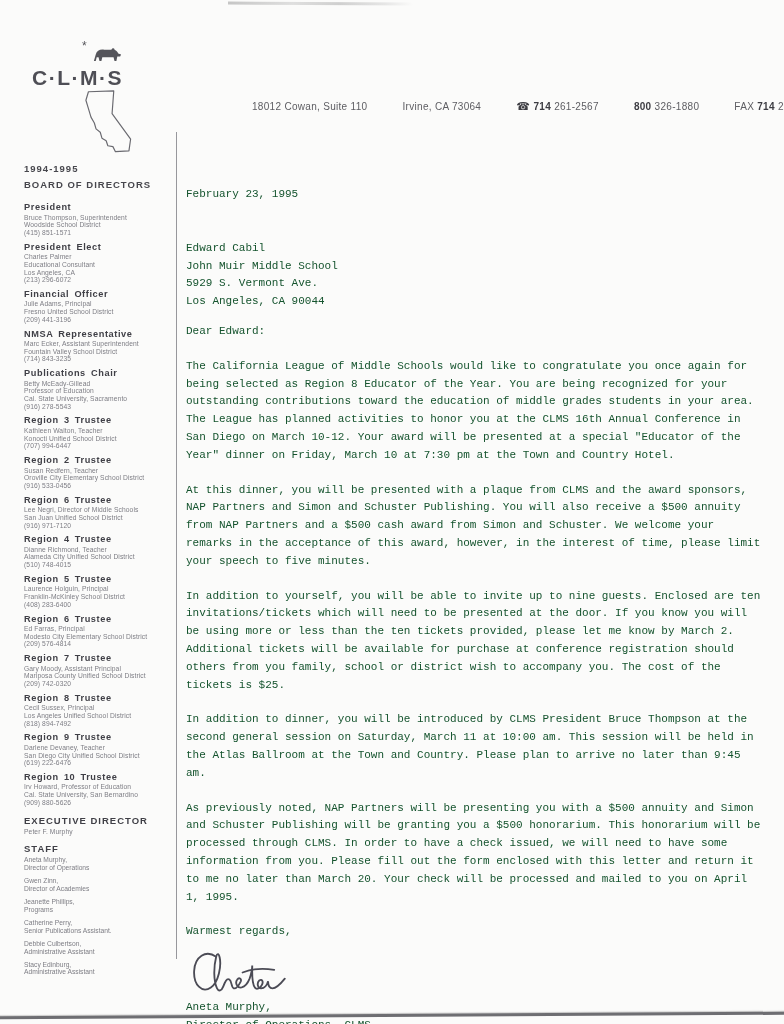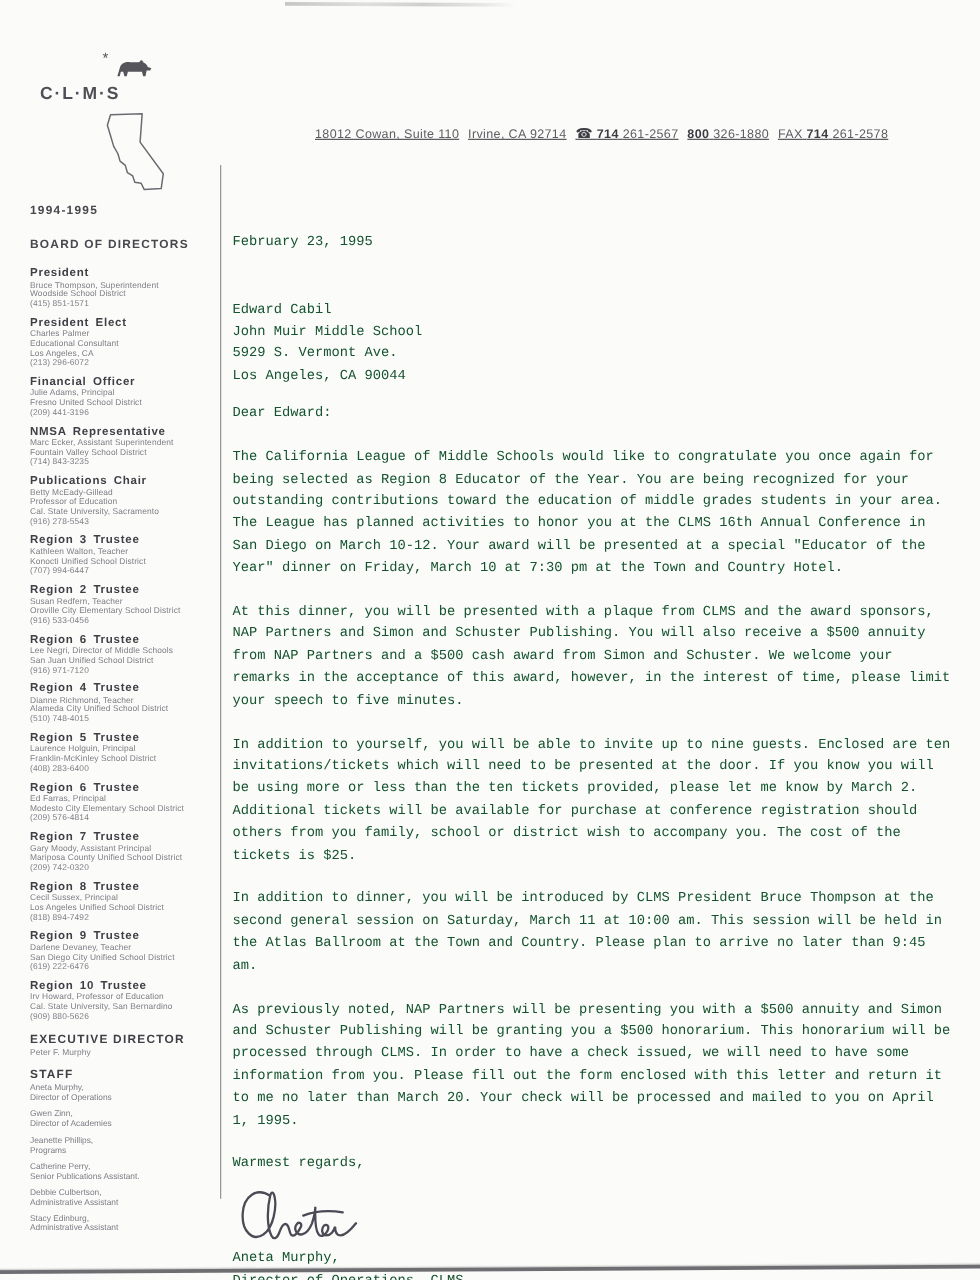--- a/index.html
+++ b/index.html
@@ -4,35 +4,35 @@
 <style>
   html,body{margin:0;padding:0;background:#d8d8d6;}
   .page{position:relative;width:784px;height:1024px;background:#fbfbfa;overflow:hidden;
         font-family:"Liberation Sans",sans-serif;}
 
   
   .letterhead-title{position:absolute;left:252px;top:54px;width:480px;
     font-size:24px;font-weight:700;letter-spacing:1.1px;color:#3a3a40;white-space:nowrap;}
   .letterhead-contact{position:absolute;left:252px;top:100px;font-size:10px;
     color:#5d5d62;letter-spacing:.3px;white-space:nowrap;}
-  .letterhead-contact .seg{margin-right:4px;text-decoration:underline;}
+  .letterhead-contact .seg{margin-right:32px;}
   .letterhead-contact b{font-weight:700;color:#3c3c42;}
   .phone-ic{font-size:11px;color:#3c3c42;}
 
   
   .logo{position:absolute;left:22px;top:42px;width:150px;height:124px;color:#5a5a60;}
   .logo-star{position:absolute;left:60px;top:-3px;font-size:12px;color:#55555b;}
   .logo-bear{position:absolute;left:70px;top:5px;}
-  .logo-acronym{position:absolute;left:10px;top:24px;font-size:14px;font-weight:600;
+  .logo-acronym{position:absolute;left:10px;top:24px;font-size:21px;font-weight:600;
     letter-spacing:1.5px;color:#4e4e55;white-space:nowrap;}
   .logo-ca{position:absolute;left:58px;top:48px;}
 
   
   .sidebar{position:absolute;left:24px;top:163px;width:150px;}
-  .sb-year{font-size:9.5px;font-weight:700;letter-spacing:1px;color:#47474d;margin-bottom:16px;}
+  .sb-year{font-size:9.5px;font-weight:700;letter-spacing:1px;color:#47474d;margin-bottom:5px;}
   .sb-heading{font-size:9.5px;font-weight:700;letter-spacing:1px;color:#47474d;margin-bottom:12px;}
   .entry{margin-bottom:5px;}
   .entry-title{font-size:9.2px;font-weight:700;letter-spacing:.6px;word-spacing:2px;
     color:#3f3f46;margin-bottom:1.5px;}
   .entry-details{font-size:6.7px;line-height:7.7px;color:#7d7d84;white-space:pre-line;
     letter-spacing:.1px;}
   .sb-section-heading{font-size:9.5px;font-weight:700;letter-spacing:1px;color:#3f3f46;
     margin:8px 0 2px 0;}
   .staff-entry{margin-bottom:5.5px;}
   .staff-line{font-size:6.7px;line-height:7.7px;color:#7d7d84;}
@@ -77,21 +77,21 @@
     <div class="logo-acronym">C·L·M·S</div>
     <span class="logo-ca">
       <svg width="54" height="66" viewBox="0 0 64 78">
         <path d="M10 2 L40 1 L38 28 L60 58 L58 72 L42 73 L39 67 L33 66 L31 60 L26 57 L24 50 L19 46 L17 39 L13 32 L10 22 L7 12 Z" fill="none" stroke="#6a6a70" stroke-width="1.4" stroke-linejoin="round"></path>
       </svg>
     </span>
   </div>
 
   <div class="letterhead-contact">
     <span class="seg">18012 Cowan, Suite 110</span>
-    <span class="seg">Irvine, CA 92714</span>
+    <span class="seg">Irvine, CA 73064</span>
     <span class="seg"><span class="phone-ic">☎</span> <b>714</b> <span>261-2567</span></span>
     <span class="seg"><b>800</b> <span>326-1880</span></span>
     <span class="seg"><span>FAX</span> <b>714</b> <span>261-2578</span></span>
   </div>
 
   <div class="sidebar">
     <div class="sb-year">1994-1995</div>
     <div class="sb-heading">BOARD OF DIRECTORS</div>
 
     <div>

